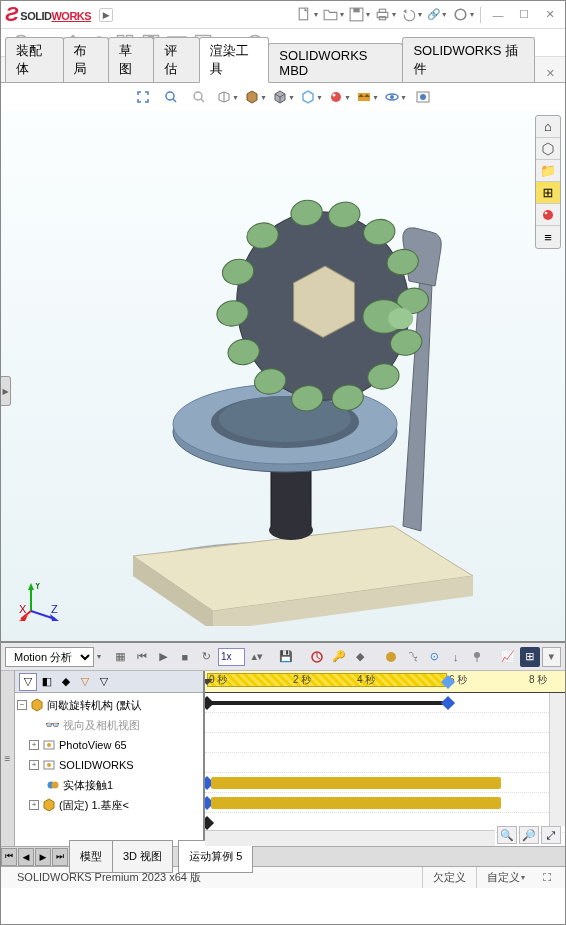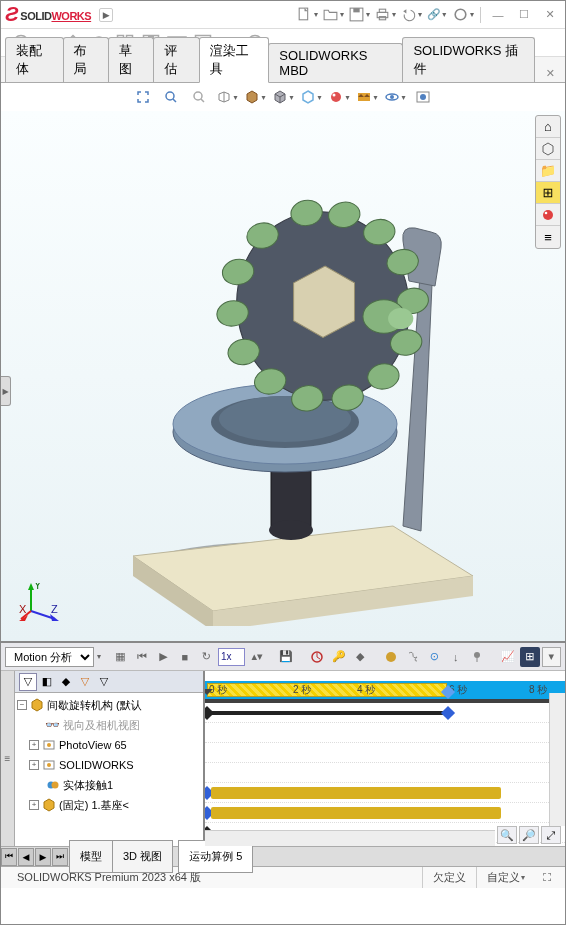--- a/index.html
+++ b/index.html
@@ -40,21 +40,21 @@
 .tree-zone { width: 190px; background: #fff; border-right: 2px solid #888; overflow: hidden; display: flex; flex-direction: column; }
 .tree-bar { height: 22px; background: #e0e4ec; border-bottom: 1px solid #aaa; display: flex; align-items: center; padding: 0 4px; gap: 1px; }
 .tree-bar .tb-ico { width: 18px; height: 18px; display: flex; align-items: center; justify-content: center; cursor: pointer; font-size: 11px; }
 .tree-list { flex: 1; overflow: hidden; padding: 2px 0; }
 .tree-row { height: 20px; display: flex; align-items: center; padding: 0 2px; gap: 2px; white-space: nowrap; }
 .tr-exp { width: 10px; height: 10px; border: 1px solid #888; font-size: 8px; line-height: 8px; text-align: center; cursor: pointer; color: #555; }
 .tr-exp.blank { border: none; }
 .tr-ico { width: 16px; height: 16px; display: flex; align-items: center; justify-content: center; font-size: 12px; }
 .tr-txt { font-size: 11px; }
 .timeline-zone { flex: 1; position: relative; background: #fff; overflow: hidden; }
-.tl-ruler { height: 22px; background: #0ea5e9; border-bottom: 4px solid #404040; position: relative; display: flex; margin-top: 10px; }
+.tl-ruler { height: 22px; background: #fef9c3; border-bottom: 1px solid #404040; position: relative; display: flex; }
 .tl-active { position: absolute; left: 2px; top: 2px; height: 14px; background: repeating-linear-gradient(45deg, #f8e040, #f8e040 3px, #f4d000 3px, #f4d000 6px); border: 1px solid #b8a020; }
 .tl-tick { position: absolute; top: 2px; font-size: 10px; color: #444; }
 .tl-body { position: relative; height: 153px; }
 .tl-row { height: 20px; border-bottom: 1px dotted #ddd; position: relative; }
 .tl-bar { position: absolute; height: 12px; top: 4px; border-radius: 2px; }
 .tl-black { background: #222; }
 .tl-key { position: absolute; width: 10px; height: 10px; background: #3060d8; transform: rotate(45deg); top: 5px; }
 .tl-yellow { background: #d8b020; }
 .tl-zoom { position: absolute; right: 4px; bottom: 2px; display: flex; gap: 2px; }
 .tl-zoom .zb { width: 20px; height: 18px; background: #f0f0f4; border: 1px solid #bbb; display: flex; align-items: center; justify-content: center; font-size: 11px; cursor: pointer; }

